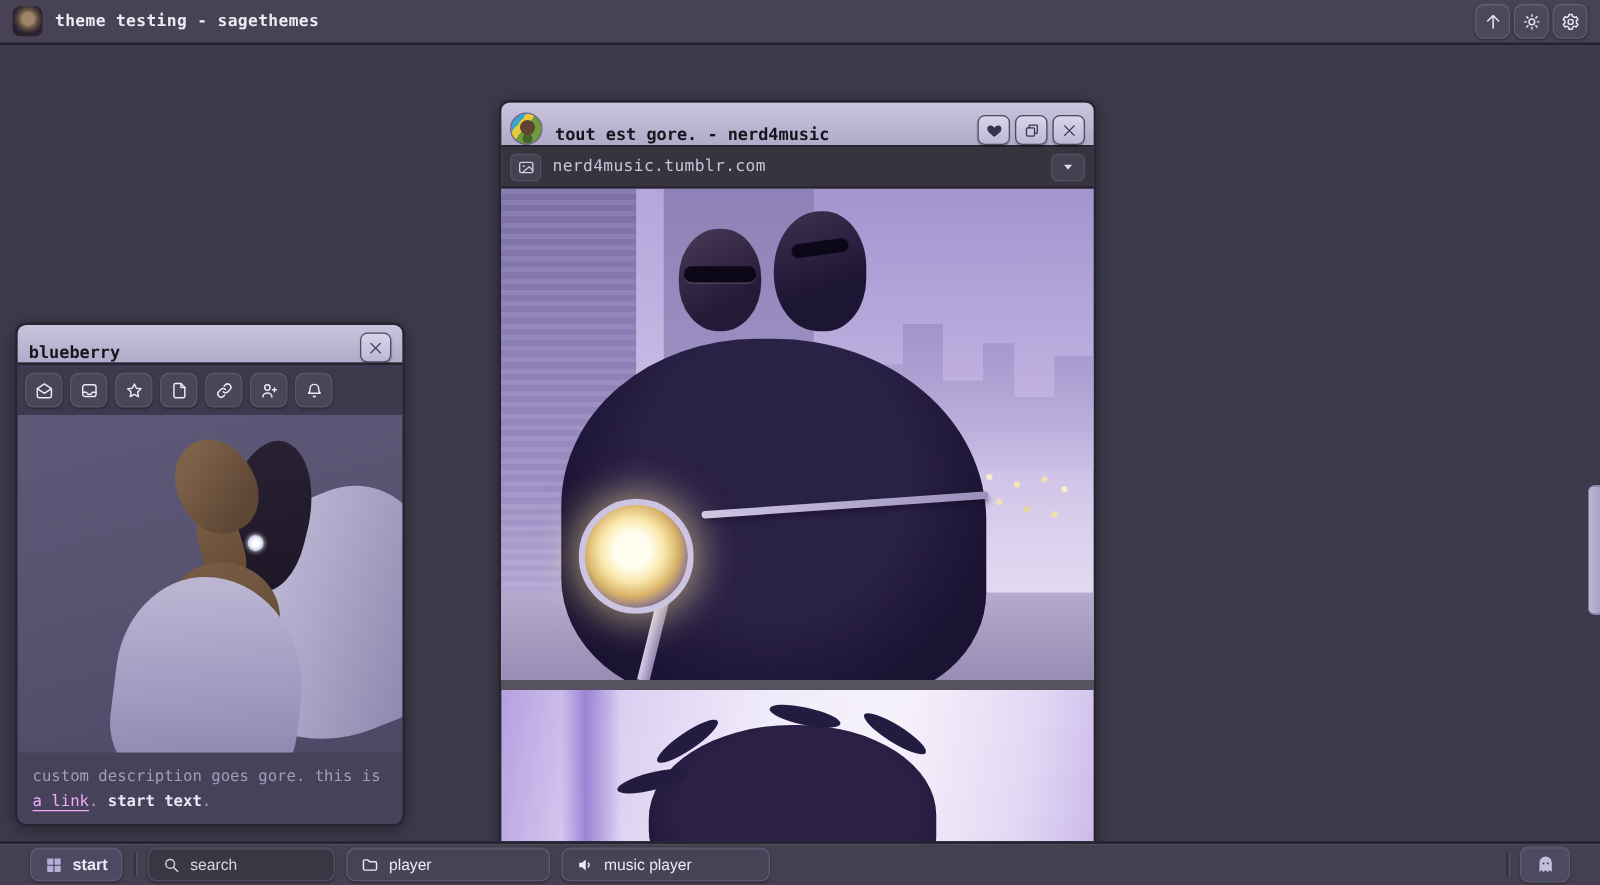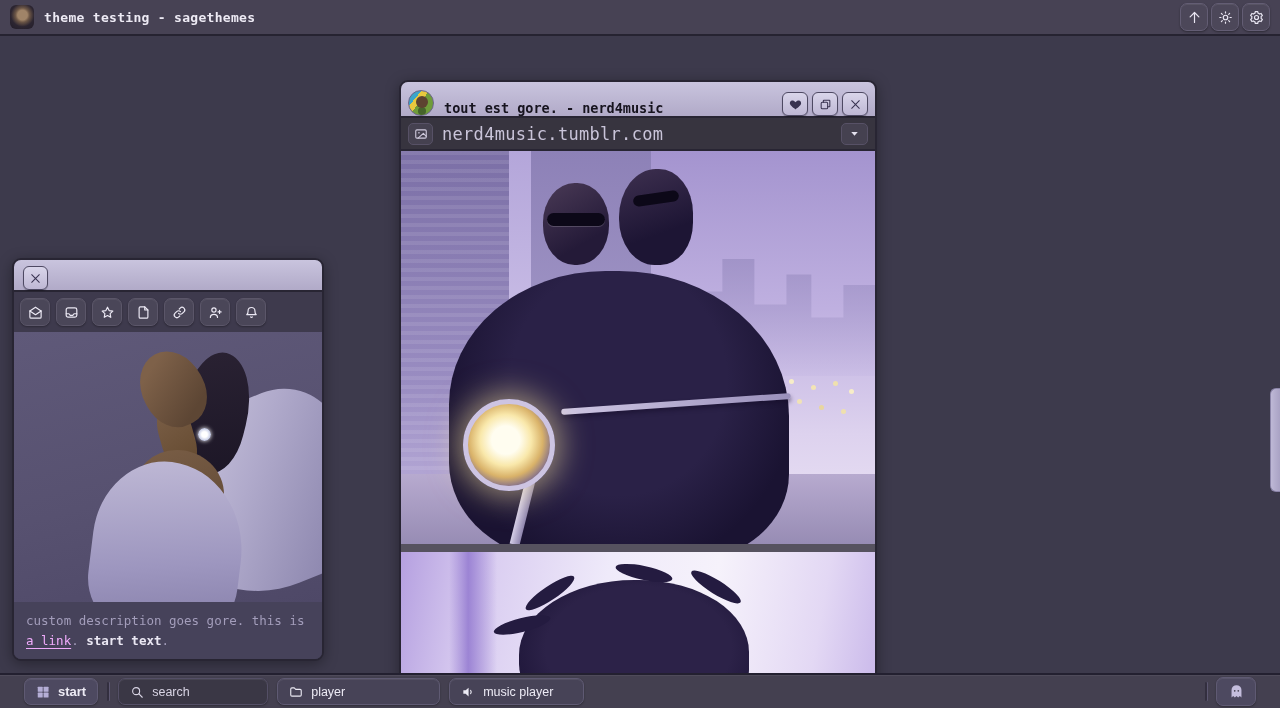--- a/index.html
+++ b/index.html
@@ -39,21 +39,21 @@
   .mw-avatar::after { content:""; position:absolute; left:7px; top:5px; width:12px; height:12px; border-radius:50%;
                background:#5d4330; box-shadow:0 9px 0 -2px #46642c; }
   .mw-controls { display:flex; gap:4px; }
   .mw-controls .wc-btn { width:26px; }
 
   .addressbar { height:33px; background:#37343f; border-bottom:2px solid #282533; display:flex; align-items:center;
                 padding:0 7px; gap:9px; }
   .addr-btn { width:25px; height:22px; border-radius:5px; background:#454150; border:1px solid #575166;
               color:#cfcadd; display:flex; align-items:center; justify-content:center; cursor:pointer; }
   .addr-btn svg { width:14px; height:14px; }
-  .url-text { flex:1 1 auto; font-size:17px; color:#c9c4d9; letter-spacing:.3px; }
+  .url-text { flex:1 1 auto; font-size:13px; color:#c9c4d9; letter-spacing:.3px; }
   .drop-btn { width:27px; height:22px; border-radius:5px; background:#454150; border:1px solid #575166;
               color:#e5e2ef; display:flex; align-items:center; justify-content:center; cursor:pointer; }
   .drop-btn svg { width:13px; height:13px; }
 
   .mw-content { position:relative; }
   .post { position:relative; width:100%; overflow:hidden; }
   .post-gap { height:8px; background:#56525f; }
 
   
   .photo1 { height:393px; background:linear-gradient(to bottom,#a494cf 0%,#bfb0e0 40%,#ddd2ee 72%,#ece4f6 100%); }
@@ -146,21 +146,21 @@
   .taskbar { position:absolute; left:0; bottom:0; width:1280px; height:35px; background:#444050;
              border-top:2px solid #232030; box-shadow:inset 0 1px 0 rgba(255,255,255,.06);
              display:flex; align-items:center; padding:0 24px; gap:9px; z-index:80; }
   .task-btn { height:27px; border-radius:7px; display:flex; align-items:center; gap:8px; padding:0 11px;
              background:#4d4960; border:1px solid #5f5a73; color:#eceaf4; font-size:12.5px;
              box-shadow:0 1px 2px rgba(0,0,0,.3), inset 0 1px 0 rgba(255,255,255,.07); cursor:pointer; white-space:nowrap; }
   .start-btn { font-weight:bold; font-size:13px; }
   .start-btn svg { width:14px; height:14px; color:#b5aed6; }
   .search-btn { width:150px; background:#3a3745; border-color:#544f66; color:#d8d4e4; }
   .explore-btn { width:163px; background:#474357; }
-  .music-btn { width:135px; background:#474357; }
+  .music-btn { width:167px; background:#474357; }
   .task-btn svg.ic { width:14px; height:14px; }
   .task-divider { width:2px; height:19px; background:#332f3f; border-radius:2px; box-shadow:1px 0 0 #5c5770; }
   .task-spacer { flex:1 1 auto; }
   .ghost-btn { width:40px; height:29px; justify-content:center; padding:0; color:#c4bddd; }
   .ghost-btn svg { width:17px; height:17px; }
 </style>
 </head>
 <body>
 
 <div class="desktop">
@@ -254,20 +254,21 @@
         <div class="p2-spike p2-s2"></div>
         <div class="p2-spike p2-s3"></div>
         <div class="p2-spike p2-s4"></div>
         <div class="p2-brow"></div>
       </div>
     </div>
   </section>
 
   <section class="window blue-window">
     <div class="titlebar">
+      <div class="wtitle">blueberry</div>
       <button class="wc-btn bw-close">
         <svg class="ic" viewBox="0 0 24 24">
             <path d="M5 5l14 14M19 5L5 19"></path>
           </svg>
       </button>
     </div>
 
     <div class="bw-toolbar">
       <button class="tool-btn">
         <svg class="ic" viewBox="0 0 24 24">

